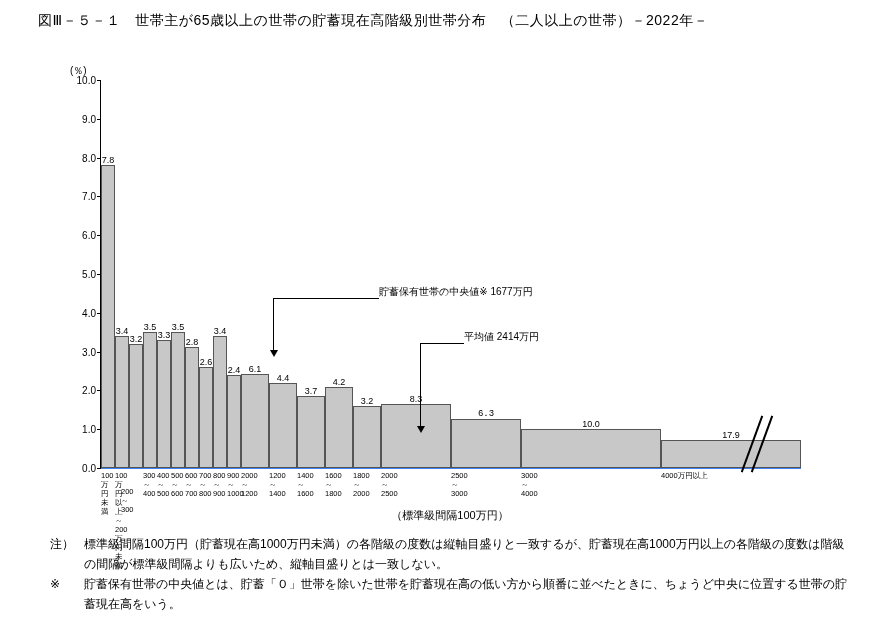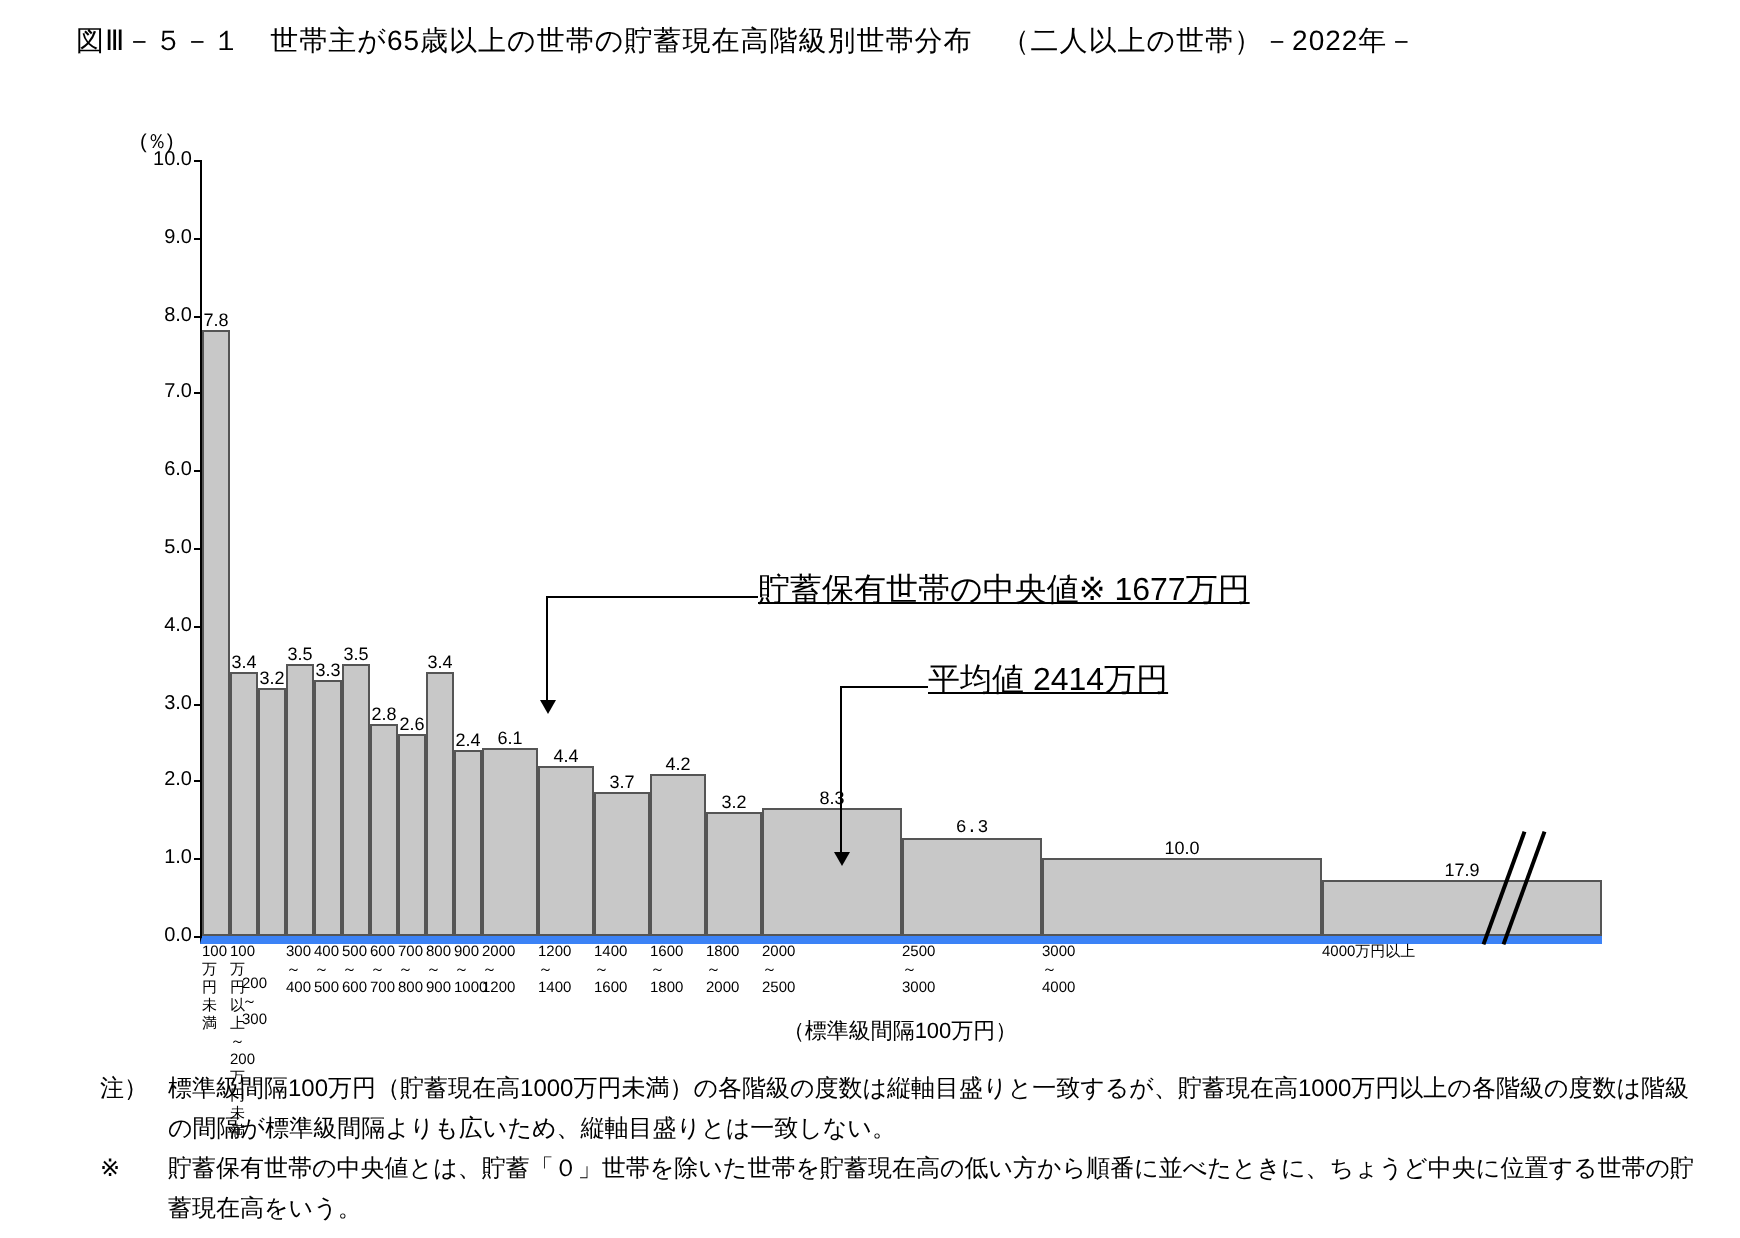--- a/index.html
+++ b/index.html
@@ -13,21 +13,21 @@
   }
   #title{
     position:absolute;left:38px;top:12px;
     font-size:14px;letter-spacing:0.5px;white-space:nowrap;
   }
   #chart-area{
     position:absolute;left:0;top:50px;width:870px;height:470px;
   }
   #plot{
     position:absolute;left:100px;top:30px;width:700px;height:388px;
-    border-left:1px solid #000;border-bottom:4px solid #3b82f6;
+    border-left:1px solid #000;border-bottom:1px solid #3b82f6;
   }
   .unit-label{
     position:absolute;left:70px;top:14px;font-size:10px;
   }
   #ylabel{
     position:absolute;left:46px;top:150px;width:14px;
     font-size:11px;line-height:13px;text-align:center;
   }
   .ytick{
     position:absolute;right:100%;margin-right:5px;
@@ -49,21 +49,21 @@
   .xtick{
     position:absolute;top:100%;
     font-size:7.5px;line-height:9px;
     white-space:pre-line;
   }
   #xaxis-label{
     position:absolute;left:100px;top:458px;width:700px;
     text-align:center;font-size:11px;
   }
   .annot{
-    position:absolute;font-size:16px;white-space:nowrap;text-decoration:underline;
+    position:absolute;font-size:10px;white-space:nowrap;
   }
   .annot-line{
     position:absolute;background:#000;
   }
   .arrow-head{
     position:absolute;width:0;height:0;
     border-left:4px solid transparent;border-right:4px solid transparent;
     border-top:7px solid #000;
   }
   #notes{
@@ -124,21 +124,21 @@
         </div>
         <div class="bar" style="left: 42px; width: 14px; height: 135.8px;">
           <div class="barval">3.5</div>
         </div>
         <div class="bar" style="left: 56px; width: 14px; height: 128.04px;">
           <div class="barval">3.3</div>
         </div>
         <div class="bar" style="left: 70px; width: 14px; height: 135.8px;">
           <div class="barval">3.5</div>
         </div>
-        <div class="bar" style="left: 84px; width: 14px; height: 106px;">
+        <div class="bar" style="left: 84px; width: 14px; height: 121px;">
           <div class="barval">2.8</div>
         </div>
         <div class="bar" style="left: 98px; width: 14px; height: 100.88px;">
           <div class="barval">2.6</div>
         </div>
         <div class="bar" style="left: 112px; width: 14px; height: 131.92px;">
           <div class="barval">3.4</div>
         </div>
         <div class="bar" style="left: 126px; width: 14px; height: 93.12px;">
           <div class="barval">2.4</div>

